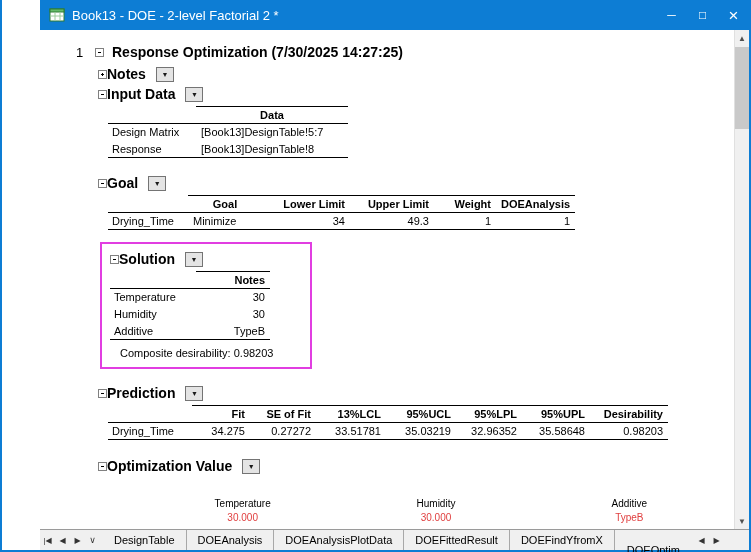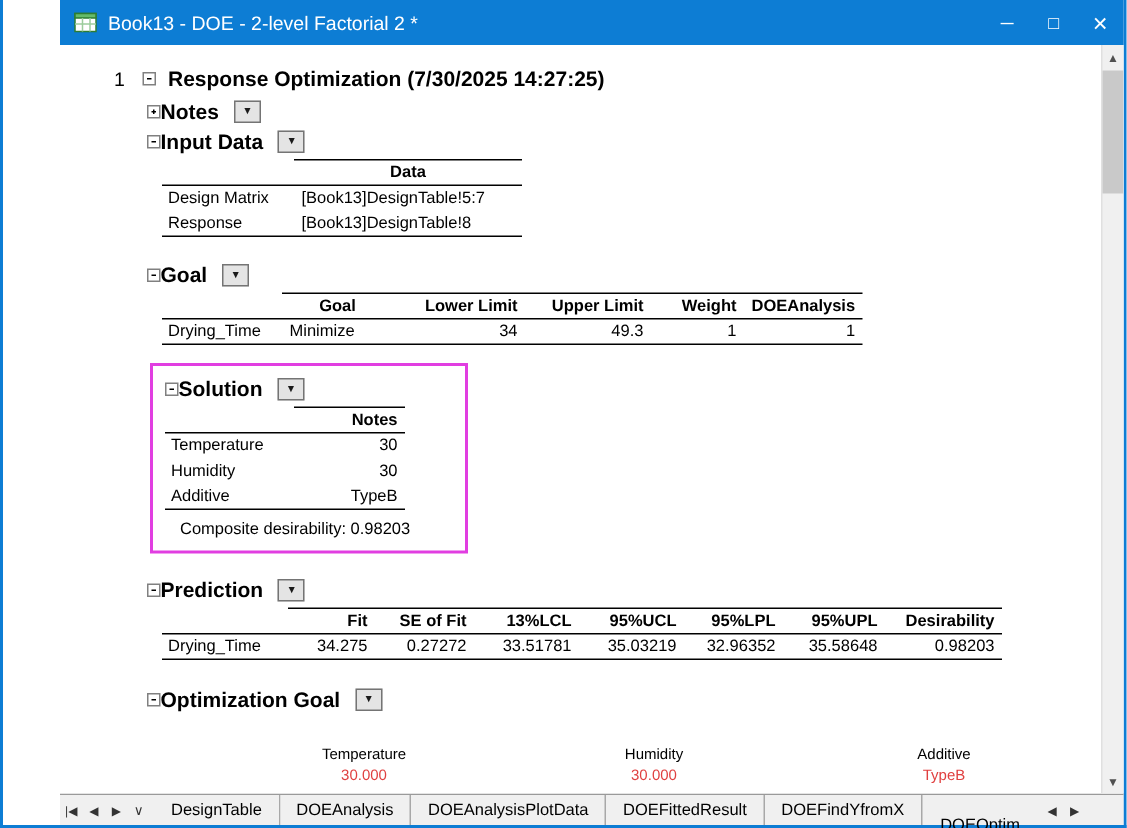--- a/index.html
+++ b/index.html
@@ -270,21 +270,21 @@
           <td class="r n4">35.03219</td>
           <td class="r n5">32.96352</td>
           <td class="r n6">35.58648</td>
           <td class="r n7">0.98203</td>
         </tr>
       </tbody>
         </table>
 
       <div class="sec sec-optplot">
         <span class="tree minus"></span>
-        <span class="label">Optimization Goal</span>
+        <span class="label">Optimization Value</span>
         <button class="combo">
             <span class="caret">▼</span>
           </button>
       </div>
       <div class="factors">
         <div class="factor">
           <div class="fname">Temperature</div>
           <div class="fval">30.000</div>
         </div>
         <div class="factor">

